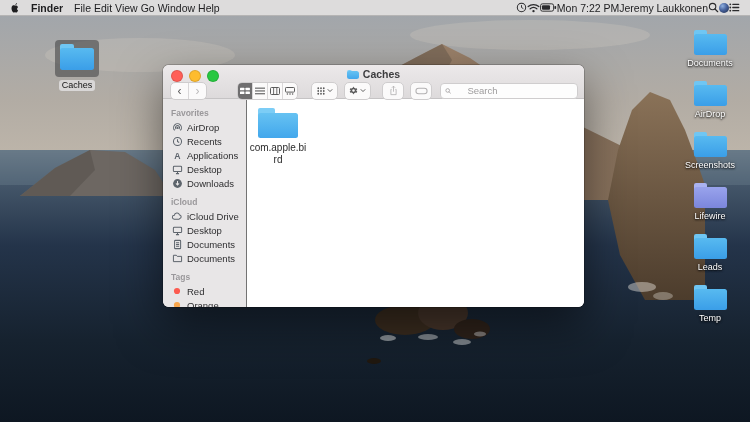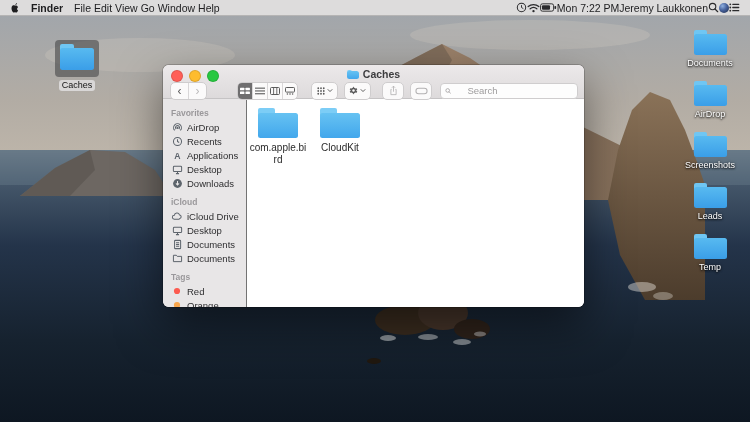--- a/index.html
+++ b/index.html
@@ -237,20 +237,27 @@
     </div>
     <div class="ditem">
       <span class="fold" style="width:33px;height:25px">
     <span class="fold-tab" style="background:#6fc6f3"></span>
     <span class="fold-body" style="background:linear-gradient(180deg,#58baf0,#3a9ee8)"></span>
       </span>
       <span class="dlabel">Screenshots</span>
     </div>
     <div class="ditem">
       <span class="fold" style="width:33px;height:25px">
+    <span class="fold-tab" style="background:#aab3f1"></span>
+    <span class="fold-body" style="background:linear-gradient(180deg,#99a3ec,#7b86dc)"></span>
+      </span>
+      <span class="dlabel">Lifewire</span>
+    </div>
+    <div class="ditem">
+      <span class="fold" style="width:33px;height:25px">
     <span class="fold-tab" style="background:#6fc6f3"></span>
     <span class="fold-body" style="background:linear-gradient(180deg,#58baf0,#3a9ee8)"></span>
       </span>
       <span class="dlabel">Leads</span>
     </div>
     <div class="ditem">
       <span class="fold" style="width:33px;height:25px">
     <span class="fold-tab" style="background:#6fc6f3"></span>
     <span class="fold-body" style="background:linear-gradient(180deg,#58baf0,#3a9ee8)"></span>
       </span>
@@ -471,22 +478,15 @@
         </div>
       </div>
     <div class="content" id="content">
         <div class="citem">
           <span class="fold" style="width:40px;height:30px">
     <span class="fold-tab" style="background:#7ccdf6"></span>
     <span class="fold-body" style="background:linear-gradient(180deg,#66c2f2,#42a7ec)"></span>
           </span>
           <span class="clabel">com.apple.bird</span>
         </div>
-        <div class="citem">
-          <span class="fold" style="width:40px;height:30px">
-    <span class="fold-tab" style="background:#7ccdf6"></span>
-    <span class="fold-body" style="background:linear-gradient(180deg,#66c2f2,#42a7ec)"></span>
-          </span>
-          <span class="clabel">CloudKit</span>
-        </div>
       </div>
   </div>
 </div>
 
 </body></html>

